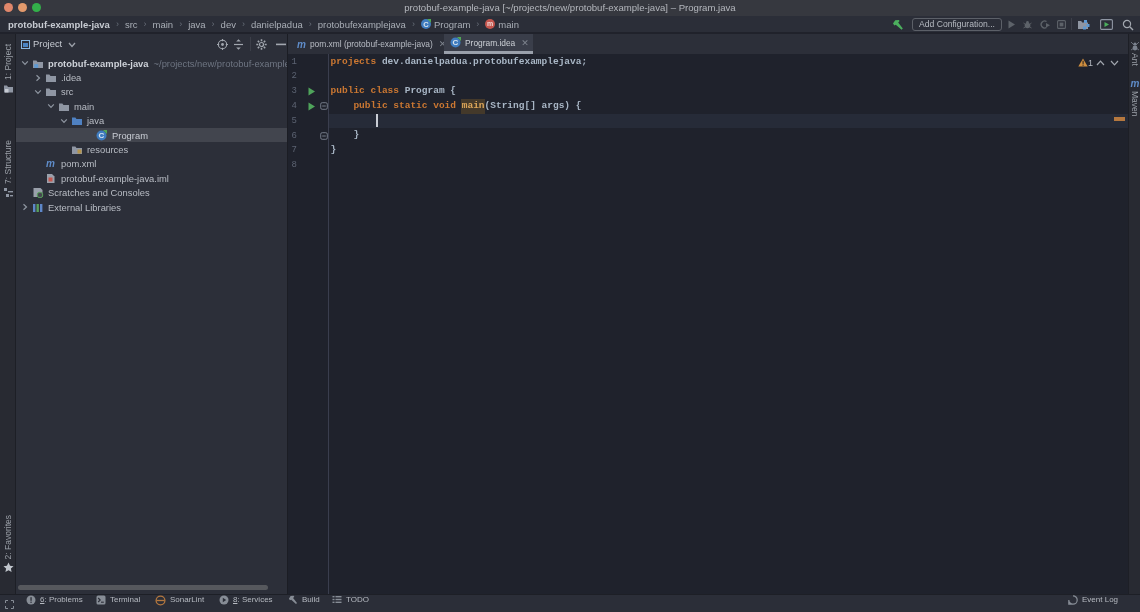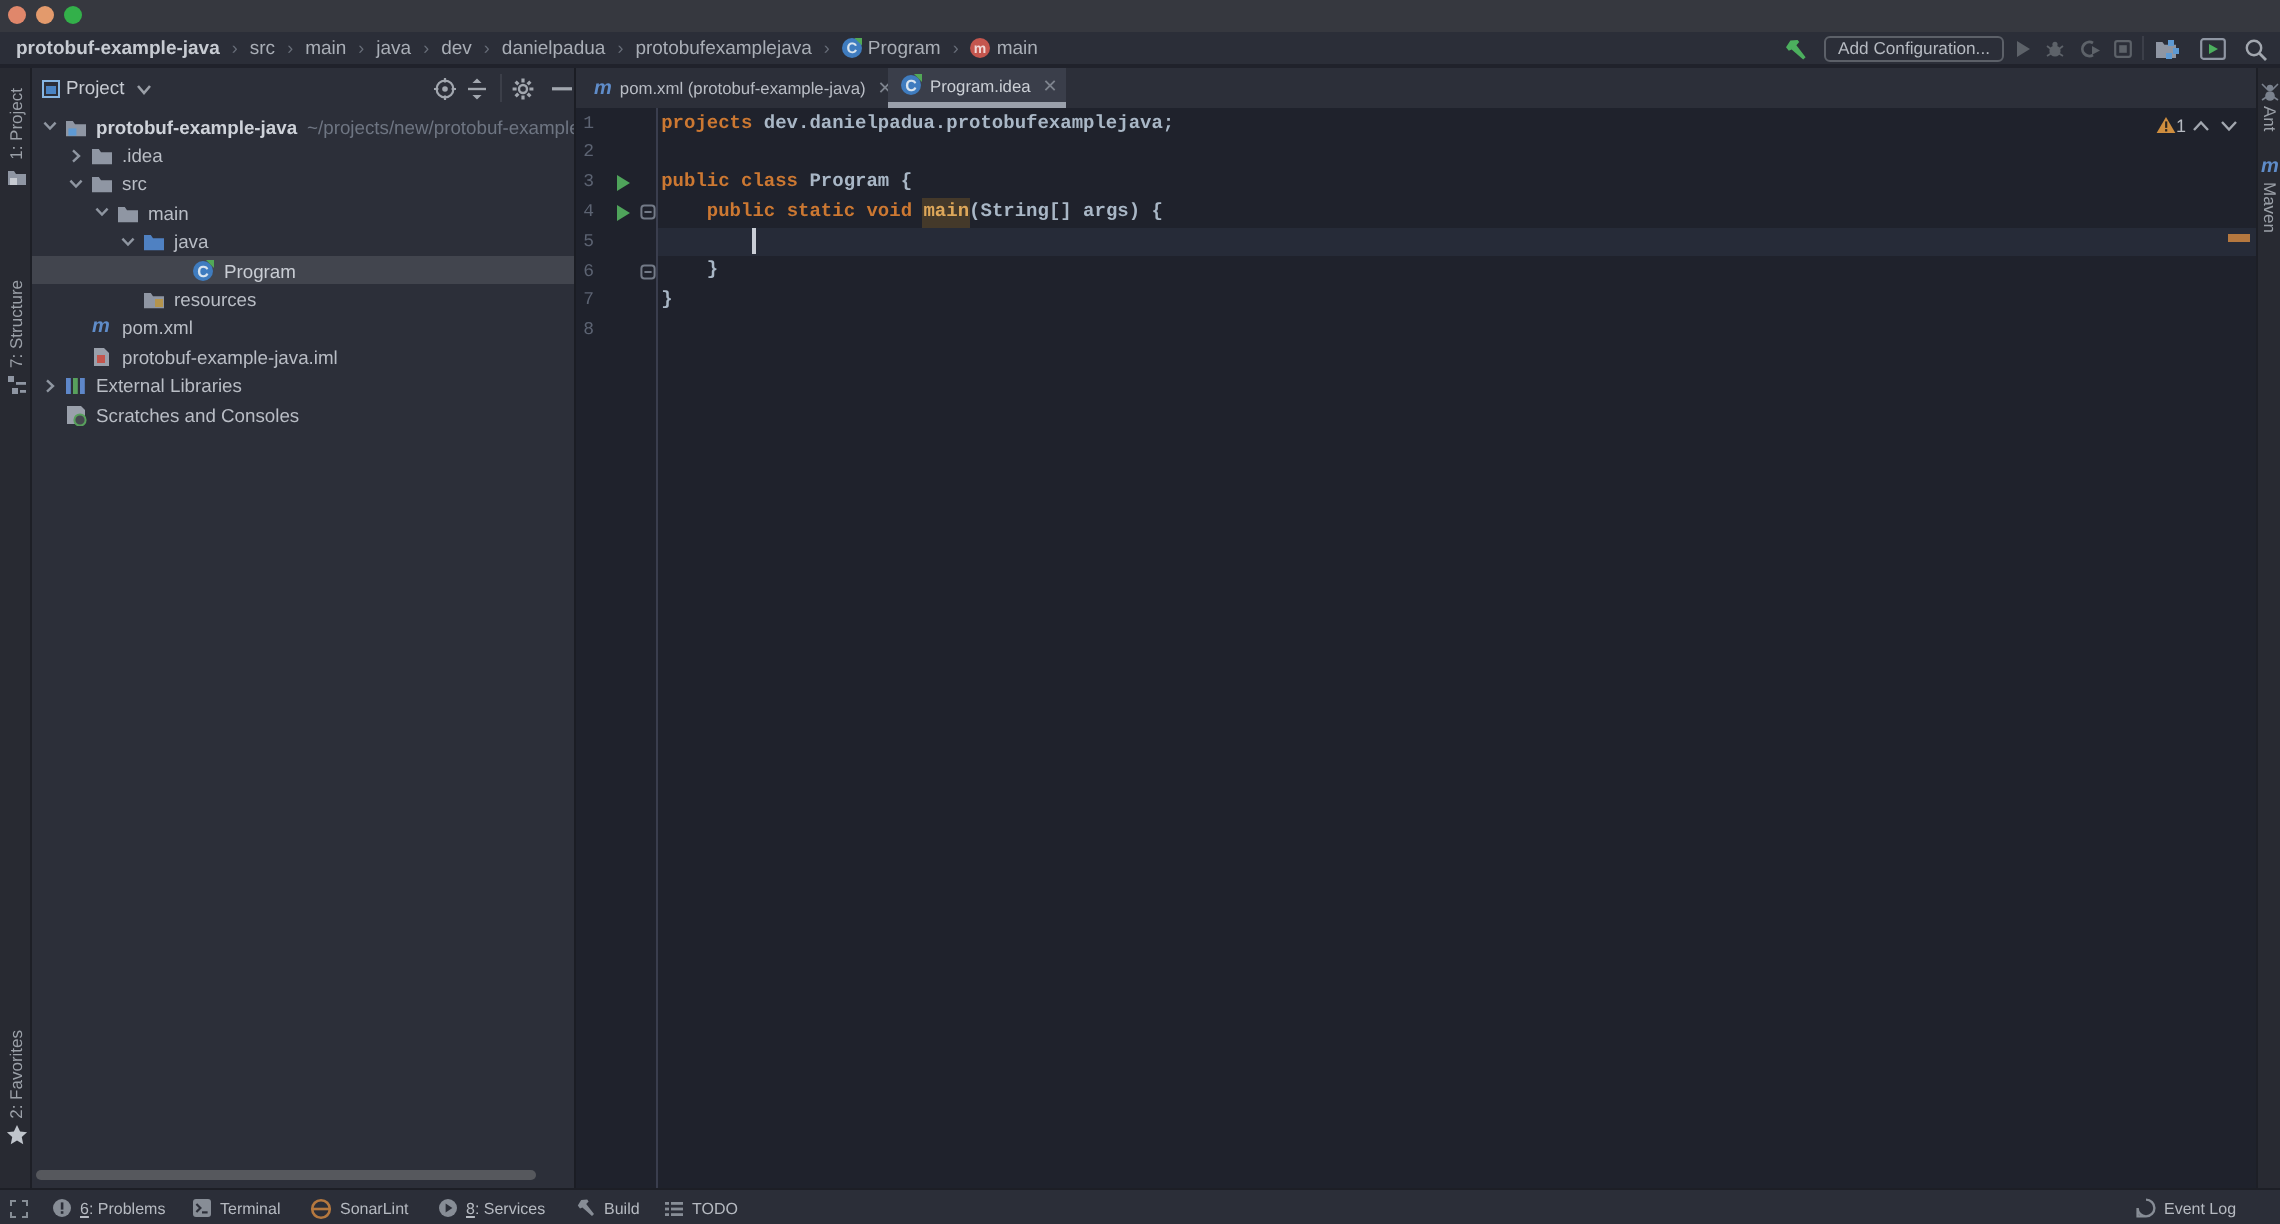--- a/index.html
+++ b/index.html
@@ -48,32 +48,33 @@
 #curline { position:absolute; left:41px; top:59.7px; width:799px; height:14.8px; background:#262b38; }
 .lnum { position:absolute; left:0; width:9px; height:14.8px; line-height:14.8px; text-align:right; font-family:"Liberation Mono", monospace;
   font-size:9px; color:#5c6372; }
 #code { position:absolute; left:42.6px; top:0.5px; font-family:"Liberation Mono", monospace;
   font-size:9.5px; line-height:14.8px; font-weight:bold; color:#a9b7c6; white-space:pre; }
 .kw { color:#cc7832; }
 #mainhl { position:absolute; left:173px; top:45.4px; width:23.5px; height:14.4px; background:#44392a; }
 #caret { position:absolute; left:88px; top:60.4px; width:1.5px; height:13px; background:#c9cdd5; }
 #statusbar { position:absolute; left:0; top:594px; width:1140px; height:18px; background:#2b2e38;
   border-top:1px solid #1d1f26; font-size:8px; color:#b6bac1; }
-.sitem { position:absolute; top:0; height:18px; display:flex; align-items:center; }
+.sitem { position:absolute; top:0; height:18px; display:flex; }
 .sitem svg { margin-right:4px; }
 .u { text-decoration:underline; }
 #stripeR { position:absolute; left:1128px; top:34px; width:12px; height:560px; background:#282a32;
   border-left:1px solid #1d1f26; }
 </style>
 </head>
 <body>
 <div id="titlebar">
   <div class="light" style="left:4px;  background:#e0876b;"></div>
   <div class="light" style="left:18px; background:#e39a6c;"></div>
   <div class="light" style="left:32px; background:#33b04a;"></div>
+  <div class="title">protobuf-example-java [~/projects/new/protobuf-example-java] – Program.java</div>
 </div>
 
 <div id="navbar">
   <div class="crumbs">
     <span class="first">protobuf-example-java</span>
       <span class="sep">›</span>
     <span>src</span>
       <span class="sep">›</span>
     <span>main</span>
       <span class="sep">›</span>
@@ -285,43 +286,43 @@
     </div>
     <div class="trow" style="padding-left:29px">
       <span class="ico">
           <svg width="11" height="11" viewBox="0 0 11 11">
             <path d="M2 1 h5 l2.5 2.5 V10 H2 z" fill="#9aa0ab"></path>
             <rect x="3.5" y="4.5" width="4" height="4" fill="#c4564e"></rect>
           </svg>
         </span>
       <span class="lb">protobuf-example-java.iml</span>
     </div>
+    <div class="trow" style="padding-left:16px">
+      <span class="ico">
+          <svg width="12" height="11" viewBox="0 0 12 11">
+            <path d="M1.5 1 h7 l2 2 V10 H1.5 z" fill="#9aa0ab"></path>
+            <circle cx="8" cy="8" r="2.8" fill="#45484f" stroke="#58a05c" stroke-width="1"></circle>
+          </svg>
+        </span>
+      <span class="lb">Scratches and Consoles</span>
+    </div>
     <div class="trow" style="padding-left:2px">
       <span class="chev">
           <svg width="8" height="8" viewBox="0 0 8 8">
             <path d="M2.5 1.2 L5.5 4 L2.5 6.8" stroke="#8f96a1" stroke-width="1.2" fill="none"></path>
           </svg>
         </span>
       <span class="ico">
           <svg width="12" height="11" viewBox="0 0 12 11">
             <rect x="1" y="2" width="2.4" height="8" fill="#5e87c9"></rect>
             <rect x="4.5" y="2" width="2.4" height="8" fill="#58a05c"></rect>
             <rect x="8" y="2" width="2.4" height="8" fill="#5e87c9"></rect>
           </svg>
         </span>
       <span class="lb">External Libraries</span>
-    </div>
-    <div class="trow" style="padding-left:16px">
-      <span class="ico">
-          <svg width="12" height="11" viewBox="0 0 12 11">
-            <path d="M1.5 1 h7 l2 2 V10 H1.5 z" fill="#9aa0ab"></path>
-            <circle cx="8" cy="8" r="2.8" fill="#45484f" stroke="#58a05c" stroke-width="1"></circle>
-          </svg>
-        </span>
-      <span class="lb">Scratches and Consoles</span>
     </div>
   </div>
   <div id="hscroll"></div>
 </div>
 
 <div id="editor">
   <div id="tabs">
     <div class="tab" id="tab1" style="left:0;width:153px;padding-left:9px">
       <span style="font-size:10px;font-weight:bold;font-style:italic;color:#5f8cc9;margin-right:4px">m</span>
       <span>pom.xml (protobuf-example-java)</span>

